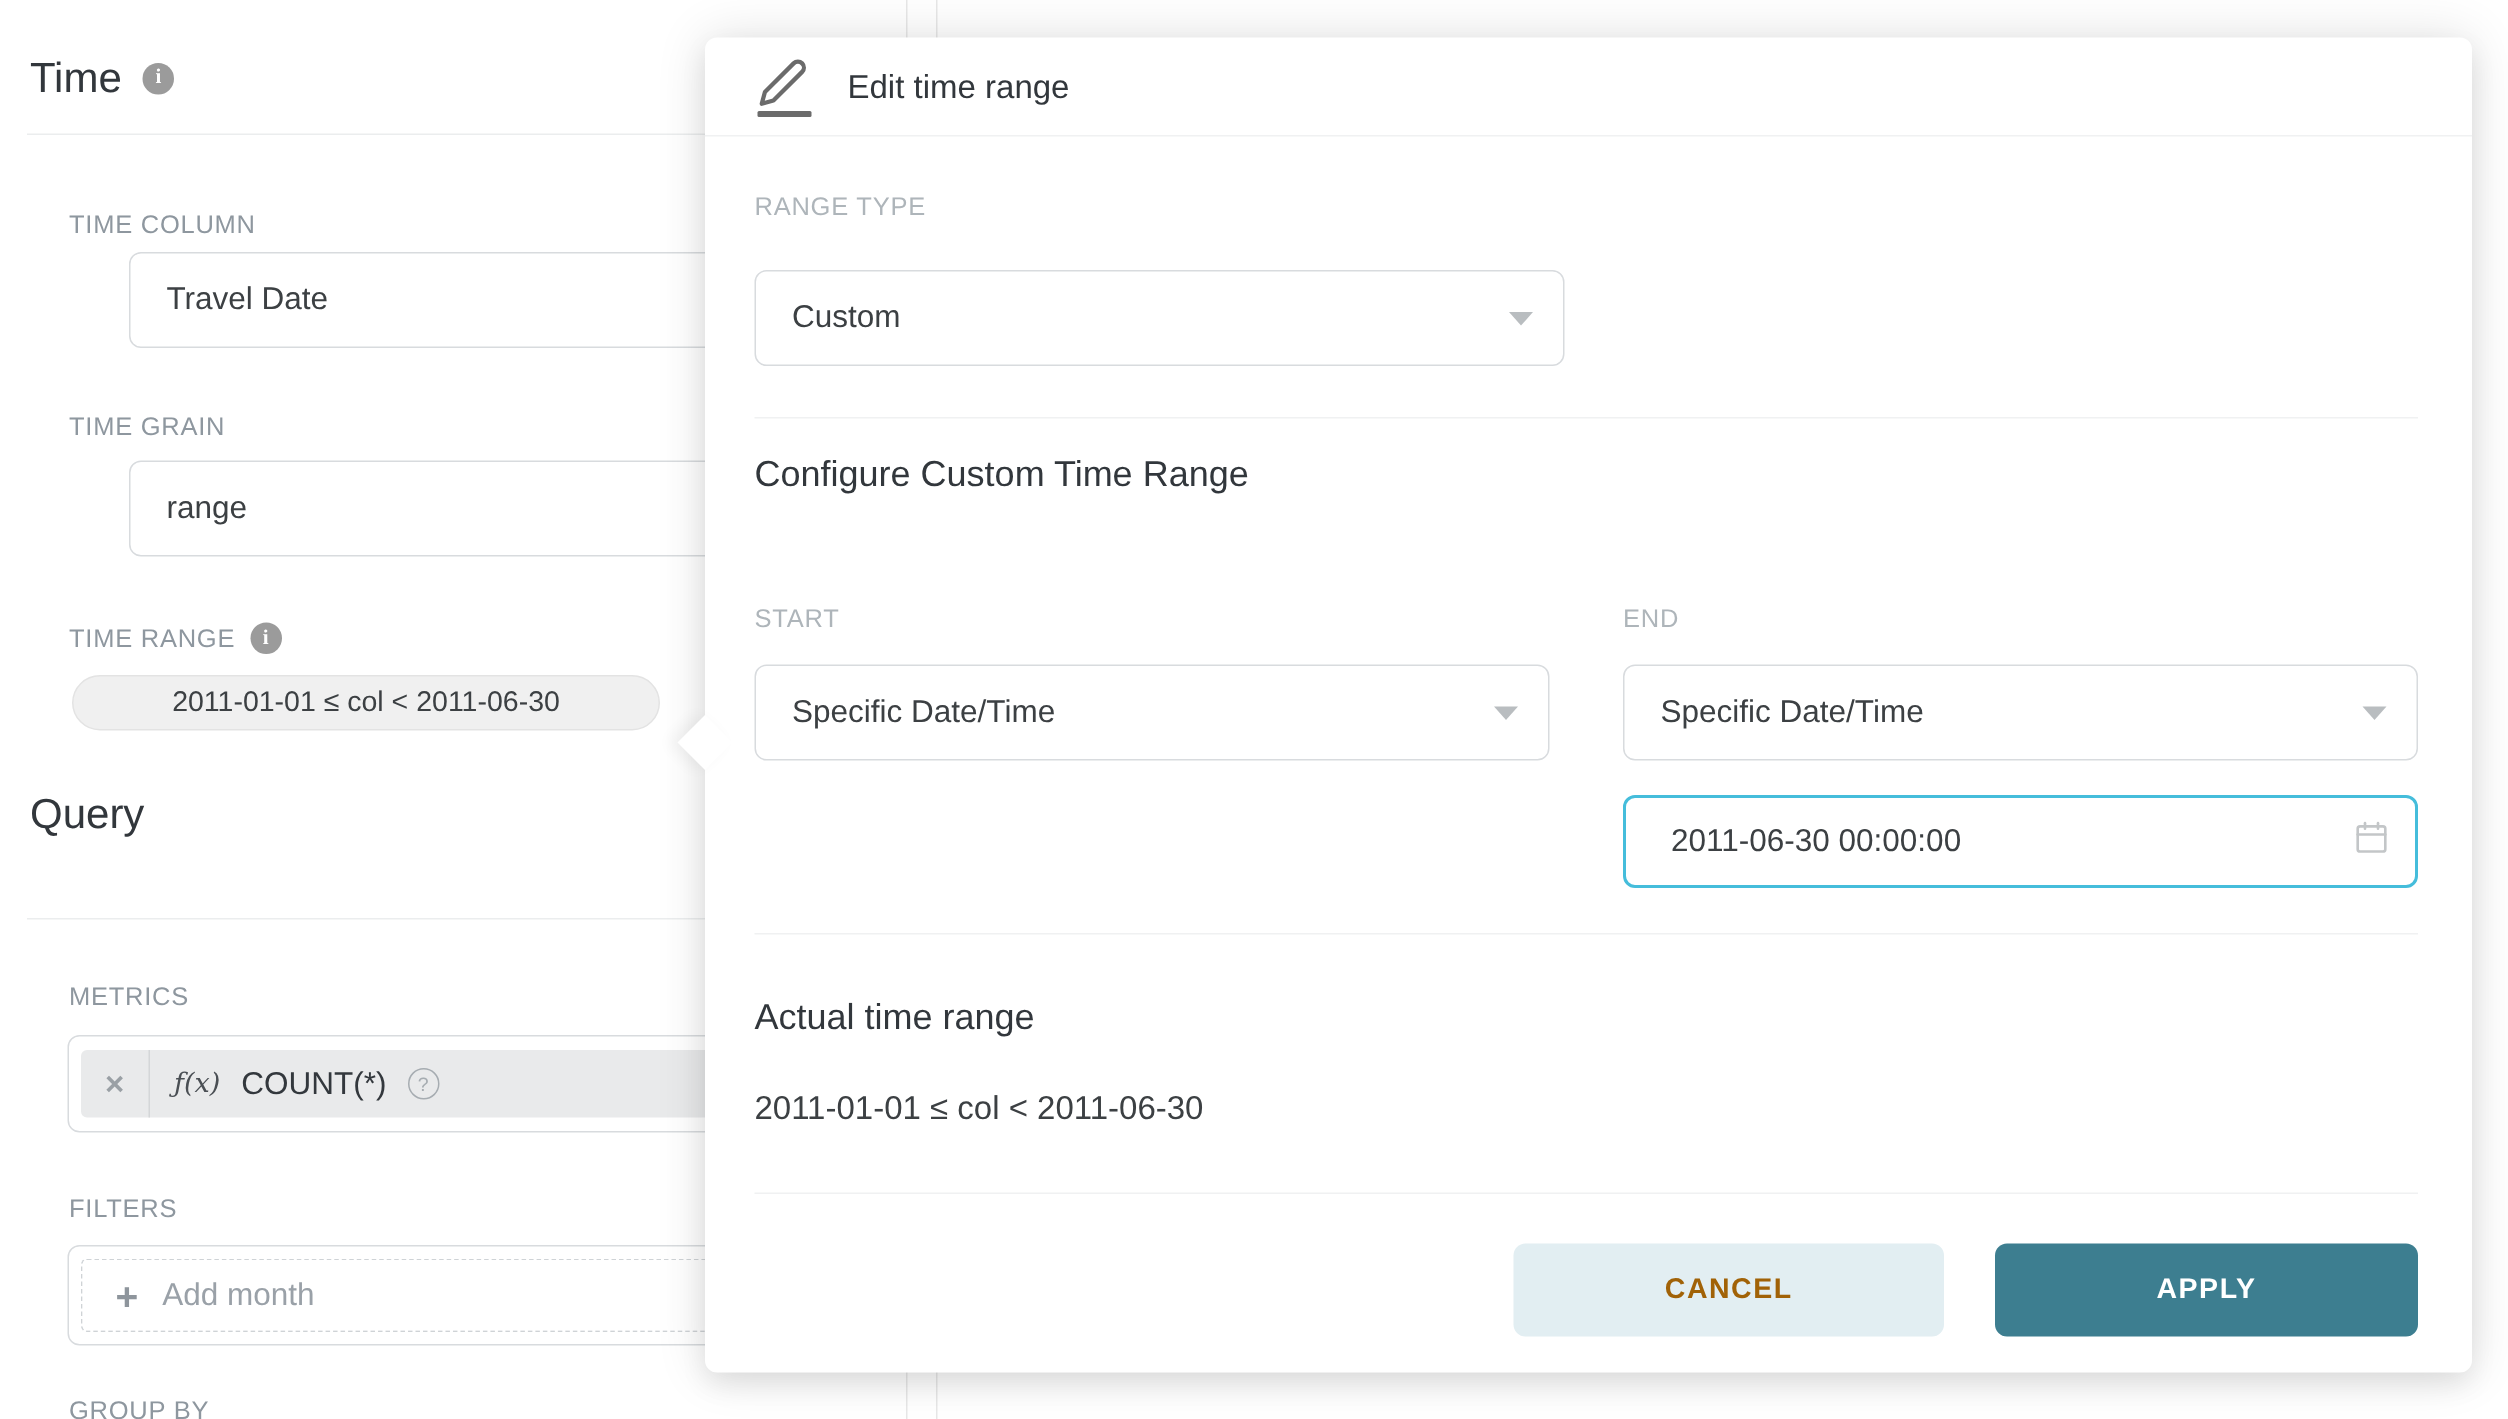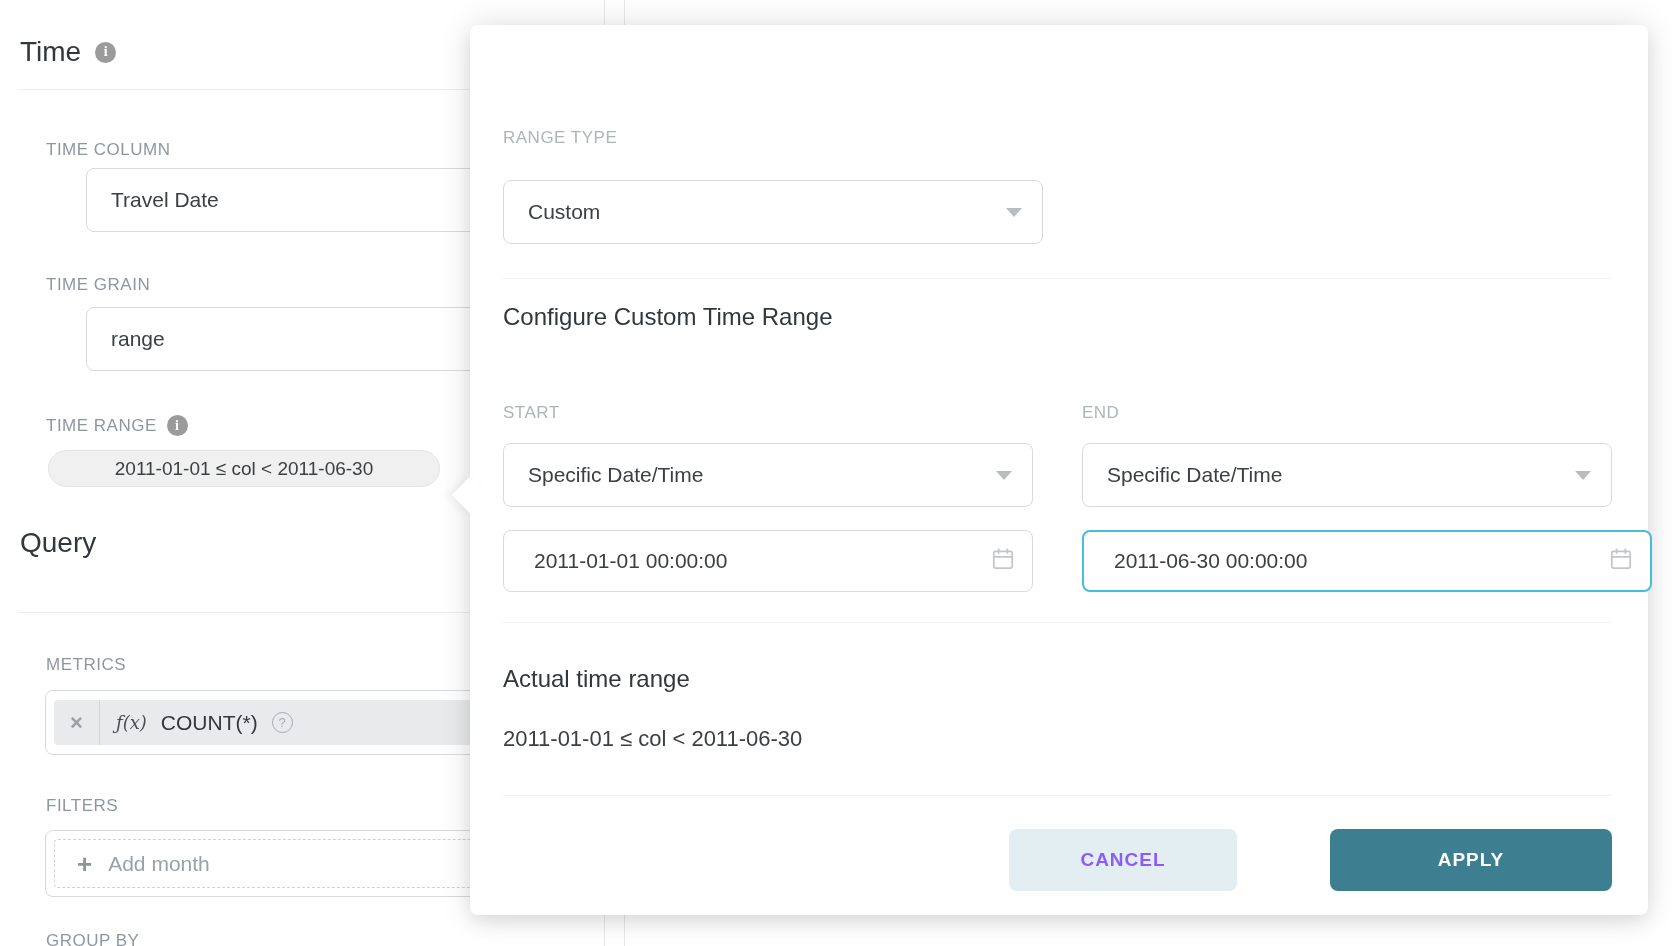--- a/index.html
+++ b/index.html
@@ -115,69 +115,67 @@
         <span class="addfilter">Add month</span>
       </div>
     </div>
 
     <div class="ctl-label" style="top:931px">GROUP BY</div>
   </div>
 
   <div class="modal">
     <div class="modal-arrow"></div>
 
+    <div class="modal-header">
+      <span class="pencil-wrap">
+        <svg width="34" height="34" viewBox="0 0 24 24" fill="none" stroke="#6b6b6b" stroke-width="2" stroke-linecap="round" stroke-linejoin="round">
+          <path d="M17 3a2.828 2.828 0 1 1 4 4L7.5 20.5 2 22l1.5-5.5L17 3z"></path>
+        </svg>
+        <span class="pencil-underline"></span>
+      </span>
+      <span class="modal-title">Edit time range</span>
+    </div>
 
     <div class="m-label" style="left:33px;top:103px">RANGE TYPE</div>
     <div class="m-select" style="left:33px;top:155px;width:540px">
       <span>Custom</span>
       <span class="caret"></span>
     </div>
 
     <div class="m-hr" style="top:253px"></div>
 
     <div class="m-heading" style="top:278px">Configure Custom Time Range</div>
 
     <div class="m-label" style="left:33px;top:378px">START</div>
     <div class="m-select" style="left:33px;top:418px;width:530px">
       <span>Specific Date/Time</span>
       <span class="caret"></span>
     </div>
-    <div class="date-input" style="left:33px;top:505px;width:530px">
-      <input type="text" value="2011-01-01 00:00:00" style="">
-      <span class="cal-icon">
-        <svg width="26" height="26" viewBox="0 0 24 24" fill="none" stroke="#c3c6c8" stroke-width="1.6" stroke-linecap="round">
-          <rect x="3.5" y="5" width="17" height="15.5" rx="1.5"></rect>
-          <line x1="3.5" y1="10" x2="20.5" y2="10"></line>
-          <line x1="8" y1="3" x2="8" y2="6.5"></line>
-          <line x1="16" y1="3" x2="16" y2="6.5"></line>
-        </svg>
-      </span>
-    </div>
 
     <div class="m-label" style="left:612px;top:378px">END</div>
     <div class="m-select" style="left:612px;top:418px;width:530px">
       <span>Specific Date/Time</span>
       <span class="caret"></span>
     </div>
-    <div class="date-input focused" style="left:612px;top:505px;width:570px">
+    <div class="date-input focused" style="left:612px;top:505px;width:530px">
       <input type="text" value="2011-06-30 00:00:00" style="">
       <span class="cal-icon">
         <svg width="26" height="26" viewBox="0 0 24 24" fill="none" stroke="#c3c6c8" stroke-width="1.6" stroke-linecap="round">
           <rect x="3.5" y="5" width="17" height="15.5" rx="1.5"></rect>
           <line x1="3.5" y1="10" x2="20.5" y2="10"></line>
           <line x1="8" y1="3" x2="8" y2="6.5"></line>
           <line x1="16" y1="3" x2="16" y2="6.5"></line>
         </svg>
       </span>
     </div>
 
     <div class="m-hr" style="top:597px"></div>
 
     <div class="m-heading" style="top:640px">Actual time range</div>
     <div class="actual-value" style="top:701px">2011-01-01 ≤ col &lt; 2011-06-30</div>
 
     <div class="m-hr" style="top:770px"></div>
 
-    <button class="btn" style="left:539px;width:228px;background:#e2eef2;color:#8b5cf6">CANCEL</button>
+    <button class="btn" style="left:539px;width:287px;background:#e2eef2;color:#a16207">CANCEL</button>
     <button class="btn" style="left:860px;width:282px;background:#3d7e90;color:#ffffff">APPLY</button>
   </div>
 
 </div>
 
 </body></html>

